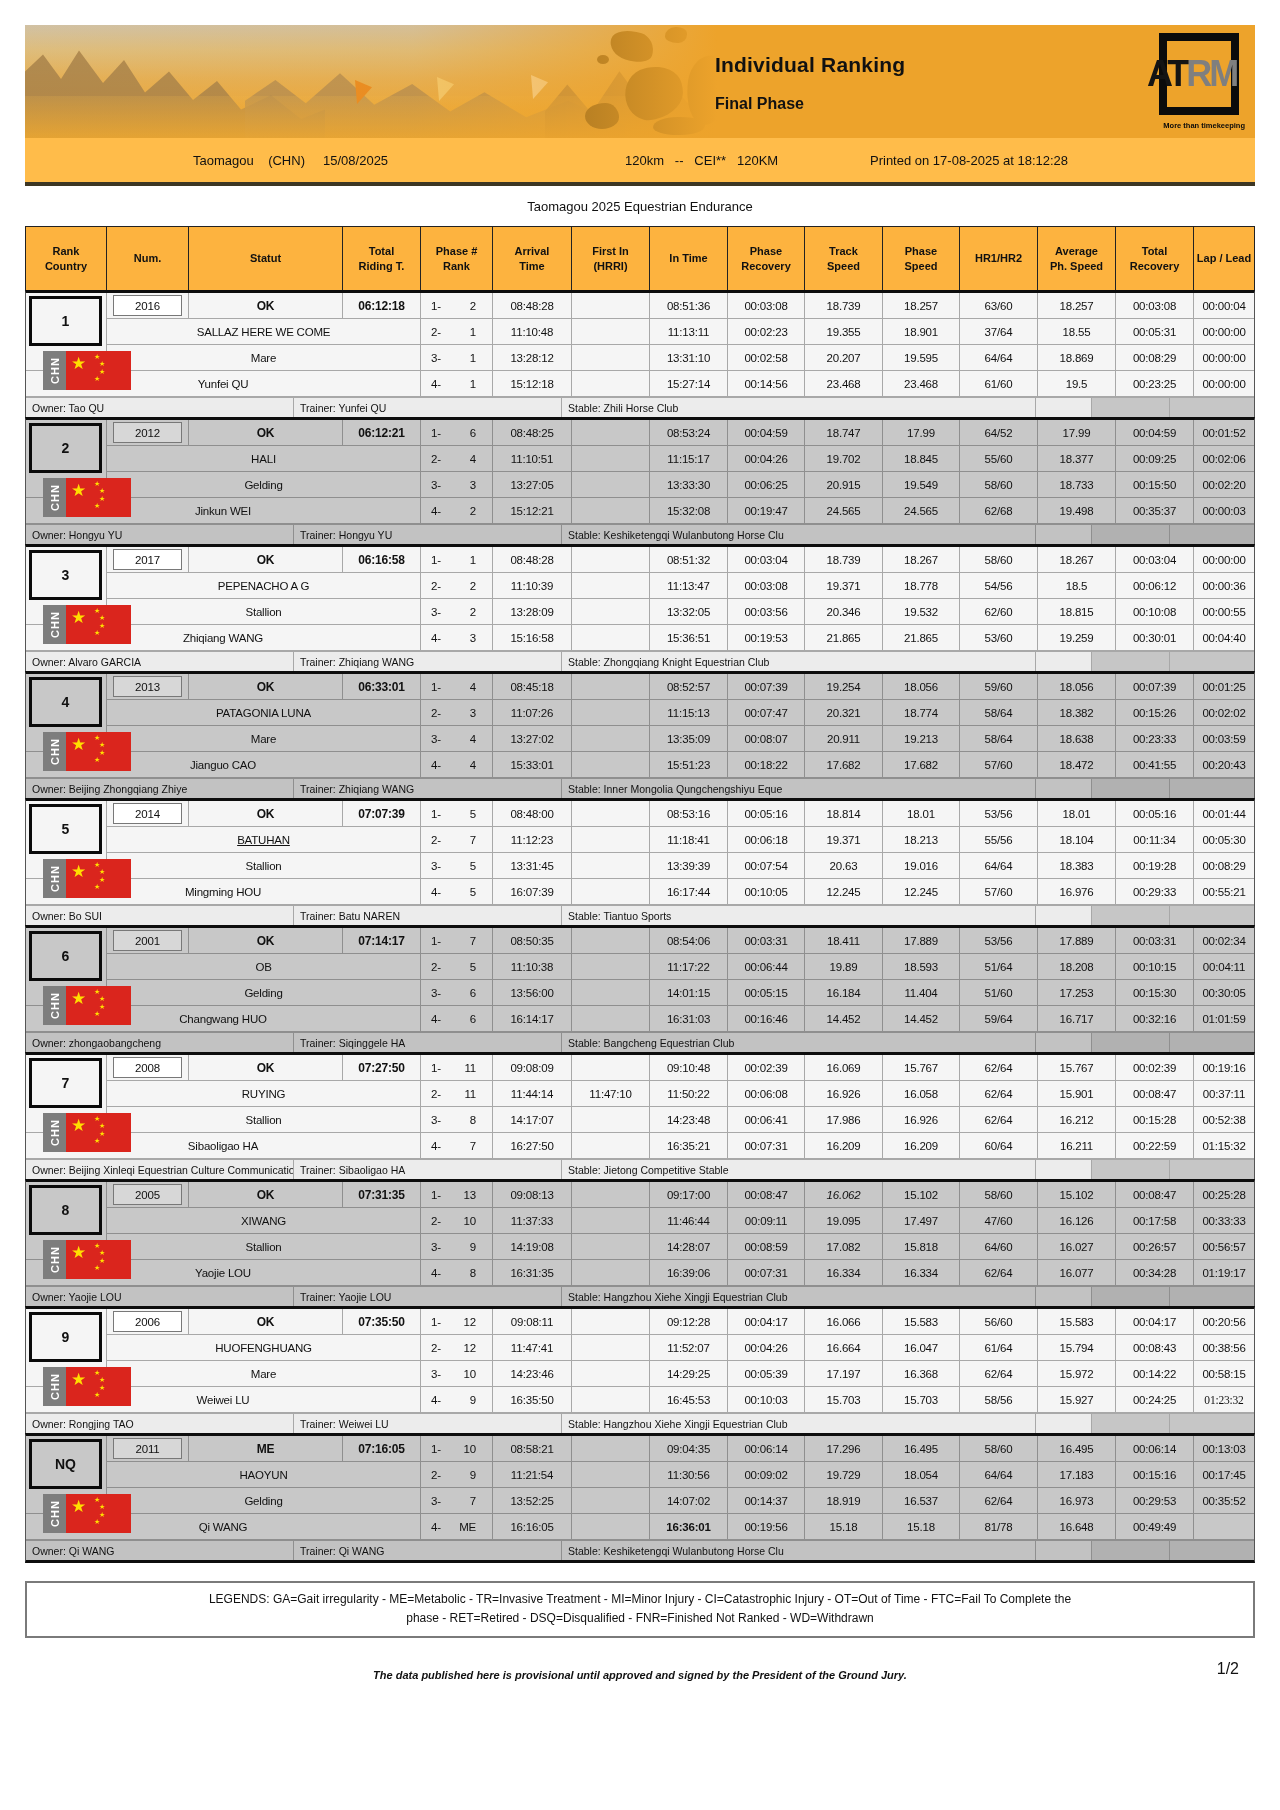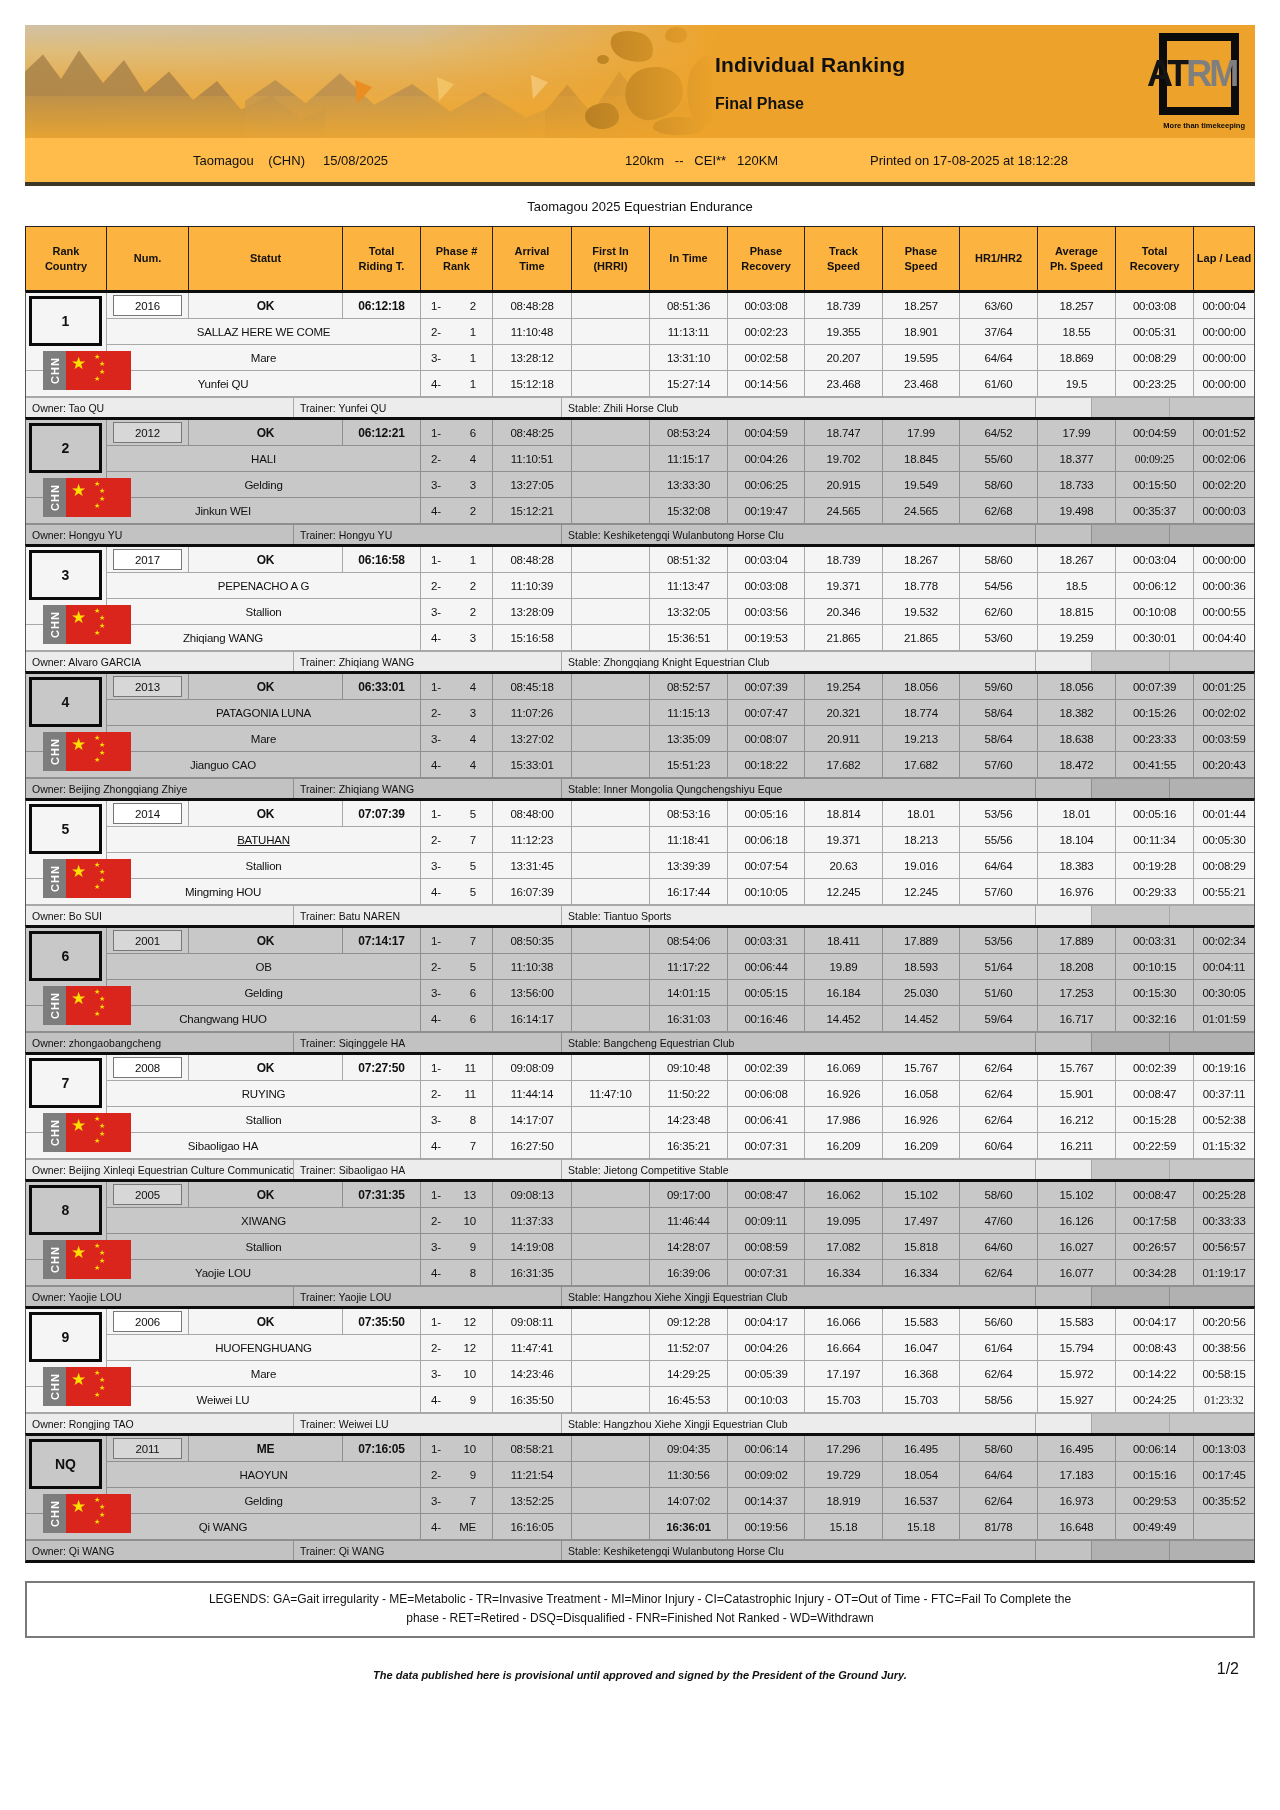--- a/index.html
+++ b/index.html
@@ -315,21 +315,21 @@
                 <span class="prank">4</span>
               </div>
               <div class="cell" style="grid-area: 2 / 6;">11:10:51</div>
               <div class="cell" style="grid-area: 2 / 7;"></div>
               <div class="cell" style="grid-area: 2 / 8;">11:15:17</div>
               <div class="cell" style="grid-area: 2 / 9;">00:04:26</div>
               <div class="cell" style="grid-area: 2 / 10;">19.702</div>
               <div class="cell" style="grid-area: 2 / 11;">18.845</div>
               <div class="cell" style="grid-area: 2 / 12;">55/60</div>
               <div class="cell" style="grid-area: 2 / 13;">18.377</div>
-              <div class="cell" style="grid-area: 2 / 14; font-family: Liberation Serif, serif;">00:09:25</div>
+              <div class="cell" style="grid-area: 2 / 14;">00:09:25</div>
               <div class="cell lastcol" style="grid-area: 2 / 15;">00:02:06</div>
               <div class="cell span-name" style="grid-area: 3 / 2 / 4 / 5;">Gelding</div>
               <div class="cell phase" style="grid-area: 3 / 5;">
                 <span class="pno">3-</span>
                 <span class="prank">3</span>
               </div>
               <div class="cell" style="grid-area: 3 / 6;">13:27:05</div>
               <div class="cell" style="grid-area: 3 / 7;"></div>
               <div class="cell" style="grid-area: 3 / 8;">13:33:30</div>
               <div class="cell" style="grid-area: 3 / 9;">00:06:25</div>
@@ -683,21 +683,21 @@
               <div class="cell span-name" style="grid-area: 3 / 2 / 4 / 5;">Gelding</div>
               <div class="cell phase" style="grid-area: 3 / 5;">
                 <span class="pno">3-</span>
                 <span class="prank">6</span>
               </div>
               <div class="cell" style="grid-area: 3 / 6;">13:56:00</div>
               <div class="cell" style="grid-area: 3 / 7;"></div>
               <div class="cell" style="grid-area: 3 / 8;">14:01:15</div>
               <div class="cell" style="grid-area: 3 / 9;">00:05:15</div>
               <div class="cell" style="grid-area: 3 / 10;">16.184</div>
-              <div class="cell" style="grid-area: 3 / 11;">25.030</div>
+              <div class="cell" style="grid-area: 3 / 11;">11.404</div>
               <div class="cell" style="grid-area: 3 / 12;">51/60</div>
               <div class="cell" style="grid-area: 3 / 13;">17.253</div>
               <div class="cell" style="grid-area: 3 / 14;">00:15:30</div>
               <div class="cell lastcol" style="grid-area: 3 / 15;">00:30:05</div>
               <div class="cell span-name" style="grid-area: 4 / 1 / 5 / 5;">Changwang HUO</div>
               <div class="cell phase" style="grid-area: 4 / 5;">
                 <span class="pno">4-</span>
                 <span class="prank">6</span>
               </div>
               <div class="cell" style="grid-area: 4 / 6;">16:14:17</div>
@@ -830,21 +830,21 @@
               <div class="cell bold" style="grid-area: 1 / 3;">OK</div>
               <div class="cell bold" style="grid-area: 1 / 4;">07:31:35</div>
               <div class="cell phase" style="grid-area: 1 / 5;">
                 <span class="pno">1-</span>
                 <span class="prank">13</span>
               </div>
               <div class="cell" style="grid-area: 1 / 6;">09:08:13</div>
               <div class="cell" style="grid-area: 1 / 7;"></div>
               <div class="cell" style="grid-area: 1 / 8;">09:17:00</div>
               <div class="cell" style="grid-area: 1 / 9;">00:08:47</div>
-              <div class="cell" style="grid-area: 1 / 10;">16.062</div>
+              <div class="cell" style="grid-area: 1 / 10; font-style: italic;">16.062</div>
               <div class="cell" style="grid-area: 1 / 11;">15.102</div>
               <div class="cell" style="grid-area: 1 / 12;">58/60</div>
               <div class="cell" style="grid-area: 1 / 13;">15.102</div>
               <div class="cell" style="grid-area: 1 / 14;">00:08:47</div>
               <div class="cell lastcol" style="grid-area: 1 / 15;">00:25:28</div>
               <div class="cell span-name" style="grid-area: 2 / 2 / 3 / 5;">XIWANG</div>
               <div class="cell phase" style="grid-area: 2 / 5;">
                 <span class="pno">2-</span>
                 <span class="prank">10</span>
               </div>

